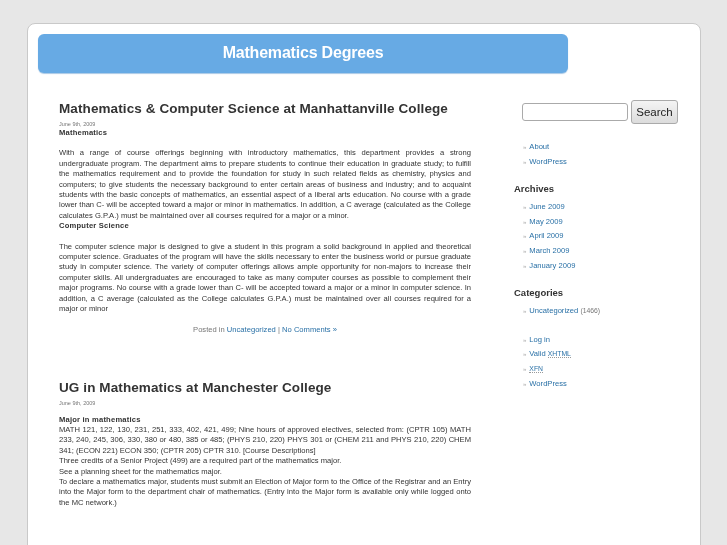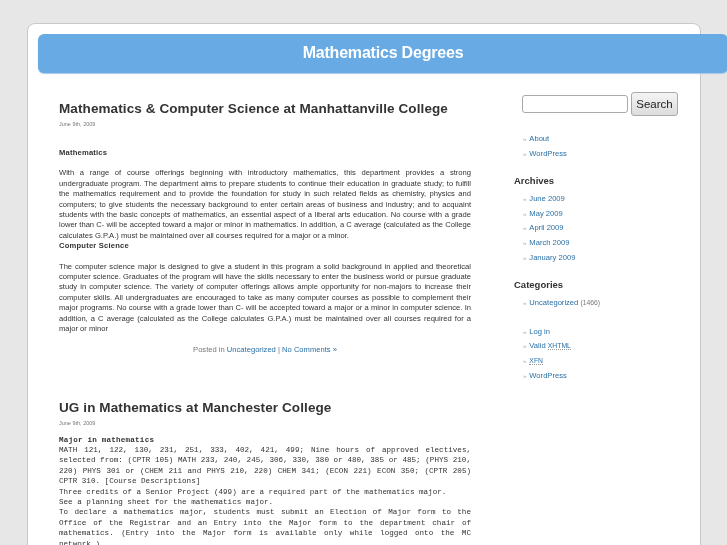--- a/index.html
+++ b/index.html
@@ -14,21 +14,21 @@
     position: absolute;
     left: 27px; top: 23px;
     width: 674px; height: 540px;
     background: #fff;
     border: 1px solid #c9c9c9;
     border-radius: 8px;
   }
   #header {
     position: absolute;
     left: 10px; top: 10px;
-    width: 690px; height: 39px;
+    width: 530px; height: 39px;
     background: #67aae4;
     border-radius: 6px;
     box-shadow: 0 1px 1px #a8c8e6;
     text-align: center;
   }
   #header h1 {
     font-family: "Liberation Sans", sans-serif;
     font-weight: bold;
     font-size: 16px;
     color: #fff;
@@ -73,21 +73,21 @@
     font-size: 7.6px;
     color: #777;
     margin-top: 10px;
     line-height: 10px;
   }
   .postmeta a { color: #2970a6; text-decoration: none; }
   a { color: #2970a6; text-decoration: none; }
 
   #sidebar {
     position: absolute;
-    left: 486px; top: 68px;
+    left: 486px; top: 76px;
     width: 180px;
   }
   #search {
     display: flex;
     align-items: center;
     margin-left: 8px;
   }
   #search input {
     width: 106px; height: 18px;
     border: 1px solid #aaa;
@@ -131,38 +131,38 @@
 <div id="page">
   <div id="header">
     <h1>Mathematics Degrees</h1>
   </div>
 
   <div id="content">
 
     <div class="post">
       <h2>Mathematics &amp; Computer Science at Manhattanville College</h2>
       <div class="post-date">June 9th, 2009</div>
-      <div class="entry" style="margin-top:20px;">
+      <div class="entry" style="margin-top:0;">
         <p class="sub">Mathematics</p>
         <p class="gap">With a range of course offerings beginning with introductory mathematics, this department provides a strong undergraduate program. The department aims to prepare students to continue their education in graduate study; to fulfill the mathematics requirement and to provide the foundation for study in such related fields as chemistry, physics and computers; to give students the necessary background to enter certain areas of business and industry; and to acquaint students with the basic concepts of mathematics, an essential aspect of a liberal arts education. No course with a grade lower than C- will be accepted toward a major or minor in mathematics. In addition, a C average (calculated as the College calculates G.P.A.) must be maintained over all courses required for a major or a minor.</p>
         <p class="sub">Computer Science</p>
         <p class="gap">The computer science major is designed to give a student in this program a solid background in applied and theoretical computer science. Graduates of the program will have the skills necessary to enter the business world or pursue graduate study in computer science. The variety of computer offerings allows ample opportunity for non-majors to increase their computer skills. All undergraduates are encouraged to take as many computer courses as possible to complement their major programs. No course with a grade lower than C- will be accepted toward a major or a minor in computer science. In addition, a C average (calculated as the College calculates G.P.A.) must be maintained over all courses required for a major or minor</p>
       </div>
       <div class="postmeta">
         <span>Posted in</span>
         <a href="#">Uncategorized</a>
         <span>|</span>
         <a href="#">No Comments »</a>
       </div>
     </div>
 
     <div class="post" style="margin-top:44px;">
       <h2>UG in Mathematics at Manchester College</h2>
       <div class="post-date">June 9th, 2009</div>
-      <div class="entry" style="margin-top:8px;font-family:Liberation Mono, monospace;">
+      <div class="entry" style="margin-top:8px;">
         <p class="sub">Major in mathematics</p>
         <p>MATH 121, 122, 130, 231, 251, 333, 402, 421, 499; Nine hours of approved electives, selected from: (CPTR 105) MATH 233, 240, 245, 306, 330, 380 or 480, 385 or 485; (PHYS 210, 220) PHYS 301 or (CHEM 211 and PHYS 210, 220) CHEM 341; (ECON 221) ECON 350; (CPTR 205) CPTR 310. [Course Descriptions]</p>
         <p>Three credits of a Senior Project (499) are a required part of the mathematics major.</p>
         <p>See a planning sheet for the mathematics major.</p>
         <p>To declare a mathematics major, students must submit an Election of Major form to the Office of the Registrar and an Entry into the Major form to the department chair of mathematics. (Entry into the Major form is available only while logged onto the MC network.)</p>
       </div>
     </div>
   </div>
 
   <div id="sidebar">

